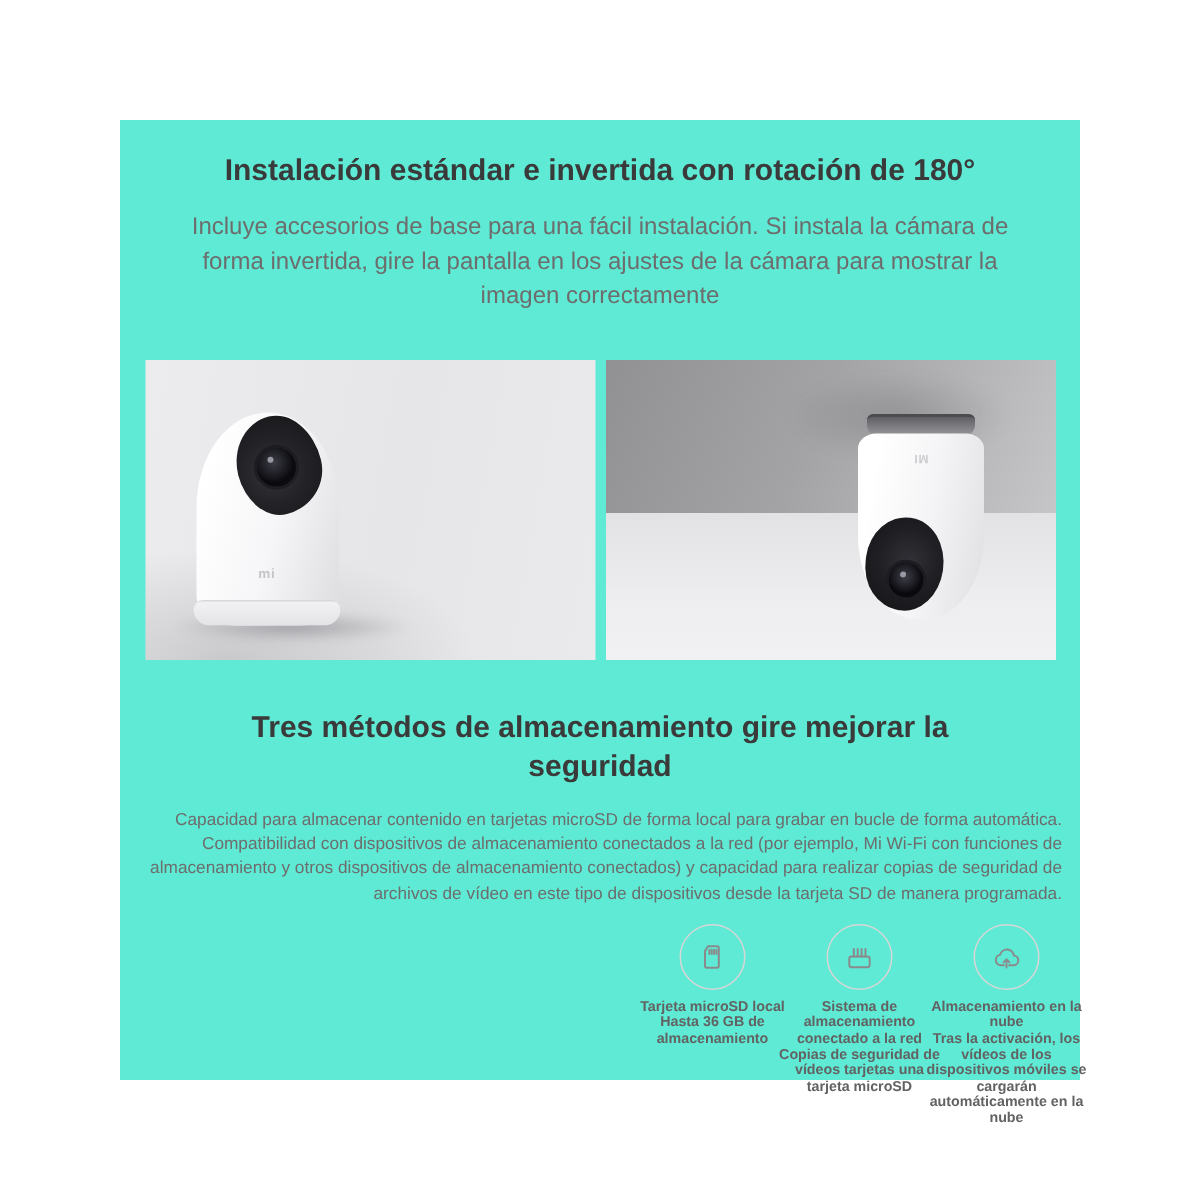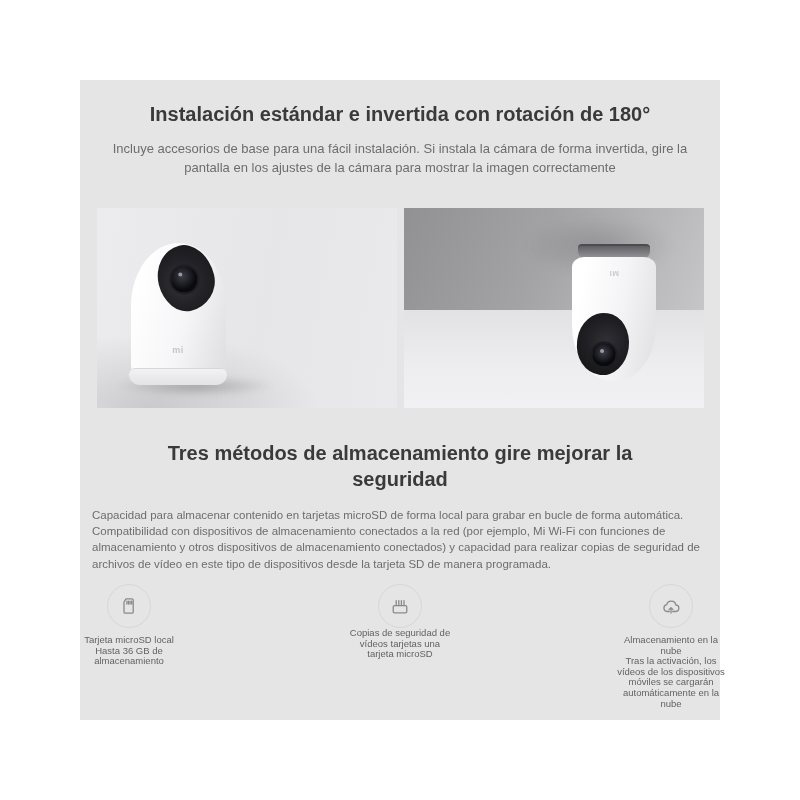--- a/index.html
+++ b/index.html
@@ -3,36 +3,36 @@
 <meta charset="utf-8">
 <style>
   html,body{margin:0;padding:0;}
   body{
     width:800px;height:800px;background:#ffffff;
     font-family:"Liberation Sans", sans-serif;
     position:relative;overflow:hidden;
   }
   .panel{
     position:absolute;left:80px;top:80px;width:640px;height:640px;
-    background:#e5e5e5;
+    background:#5eead4;
   }
   
   .h-title{
     margin:21px auto 0;max-width:620px;
     font-size:20px;font-weight:bold;color:#3a3a3a;
     text-align:center;line-height:1.3;
   }
   .h-title.storage{max-width:480px;margin-top:32px;}
   .sub{
     margin:13px auto 0;max-width:580px;
-    font-size:13px;line-height:1.45;color:#6d6d6d;text-align:center;
+    font-size:16px;line-height:1.45;color:#6d6d6d;text-align:center;
   }
   .desc{
     margin:15px auto 0;max-width:616px;
-    font-size:11.5px;line-height:1.42;color:#6d6d6d;text-align:left;
+    font-size:11.5px;line-height:1.42;color:#6d6d6d;text-align:right;
   }
   
   .photos{display:flex;justify-content:center;gap:7px;margin-top:30px;}
   .photo{width:300px;height:200px;position:relative;overflow:hidden;}
   .photo-std{
     background:
       radial-gradient(90% 60% at 18% 100%, rgba(120,120,126,0.28), rgba(120,120,126,0) 62%),
       linear-gradient(100deg,#ececee 0%,#e6e6e8 55%,#eaeaec 100%);
   }
   .cam-shadow{
@@ -107,21 +107,21 @@
     position:absolute;left:15px;top:28px;width:27px;height:27px;border-radius:50%;
     background:radial-gradient(circle at 45% 40%, #40404c 0%, #0a0a0e 60%);
     border:2px solid #1c1c21;box-sizing:border-box;
   }
   .logo-mi-inv{
     position:absolute;left:0;right:0;top:12px;text-align:center;
     font-size:8px;letter-spacing:.5px;color:#cdcdd1;font-weight:bold;
     transform:rotate(180deg);
   }
   
-  .methods{display:flex;justify-content:space-between;margin-top:12px;}
+  .methods{display:flex;justify-content:flex-end;margin-top:12px;font-weight:bold;}
   .method{
     width:108px;margin:0 -5px;display:flex;flex-direction:column;align-items:center;
   }
   .m-circle{
     width:44px;height:44px;border:1px solid #d7d7d7;border-radius:50%;
     box-sizing:border-box;display:flex;align-items:center;justify-content:center;
     background:transparent;flex:0 0 auto;
   }
   .m-circle svg{width:24px;height:24px;stroke:#8a8a8c;fill:none;
     stroke-width:1.3;stroke-linecap:round;stroke-linejoin:round;}
@@ -188,20 +188,21 @@
       <div class="m-text" style="margin-top:0">Hasta 36 GB de almacenamiento</div>
     </div>
 
     <div class="method">
       <div class="m-circle">
         <svg viewBox="0 0 24 24">
           <rect x="5.2" y="11.6" width="13.6" height="7.2" rx="1.4"></rect>
           <path d="M8.2 11.6 V6.6 M10.8 11.6 V6.6 M13.4 11.6 V6.6 M16 11.6 V6.6"></path>
         </svg>
       </div>
+      <div class="m-text">Sistema de almacenamiento conectado a la red</div>
       <div class="m-text" style="margin-top:0">Copias de seguridad de vídeos tarjetas una tarjeta microSD</div>
     </div>
 
     <div class="method">
       <div class="m-circle">
         <svg viewBox="0 0 24 24">
           <path d="M10.3 17.5 H8 a3.5 3.5 0 0 1 -0.3 -6.9 a4.7 4.7 0 0 1 9.2 0.4 a3 3 0 0 1 -0.6 6.5 h-2.6"></path>
           <path d="M12 19 v-5.4 M10 15.6 l2 -2 l2 2"></path>
         </svg>
       </div>

